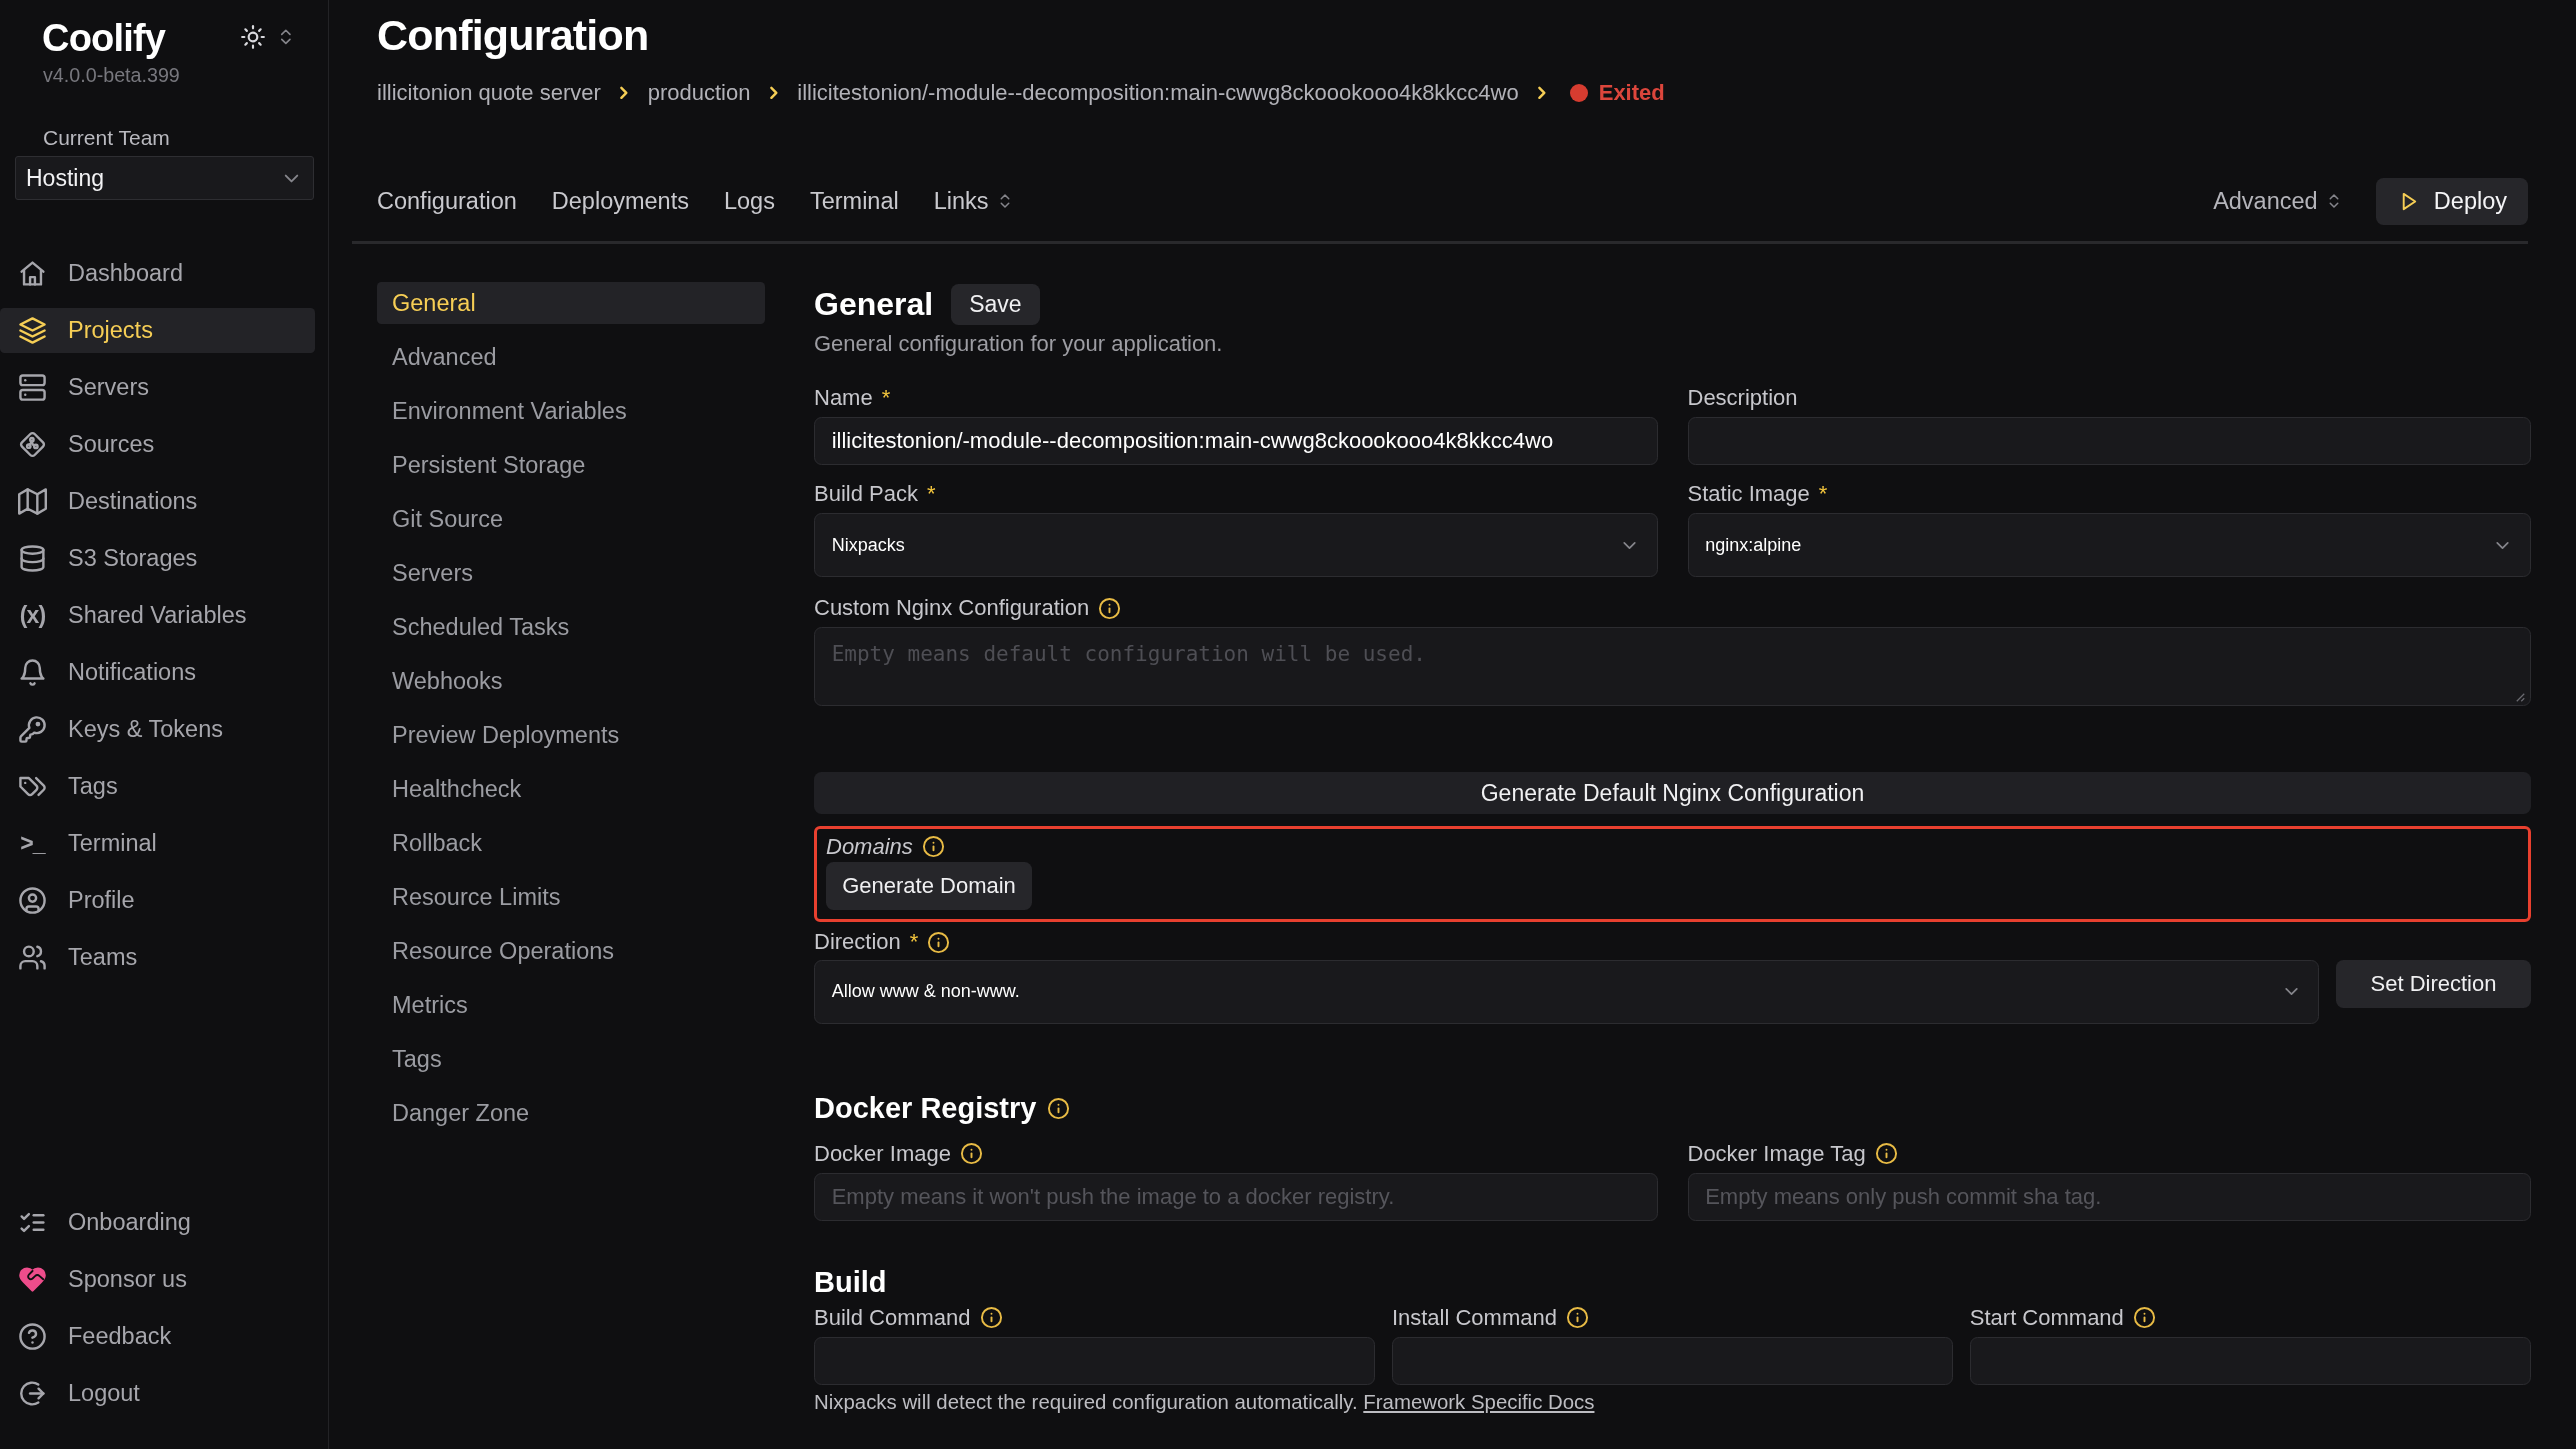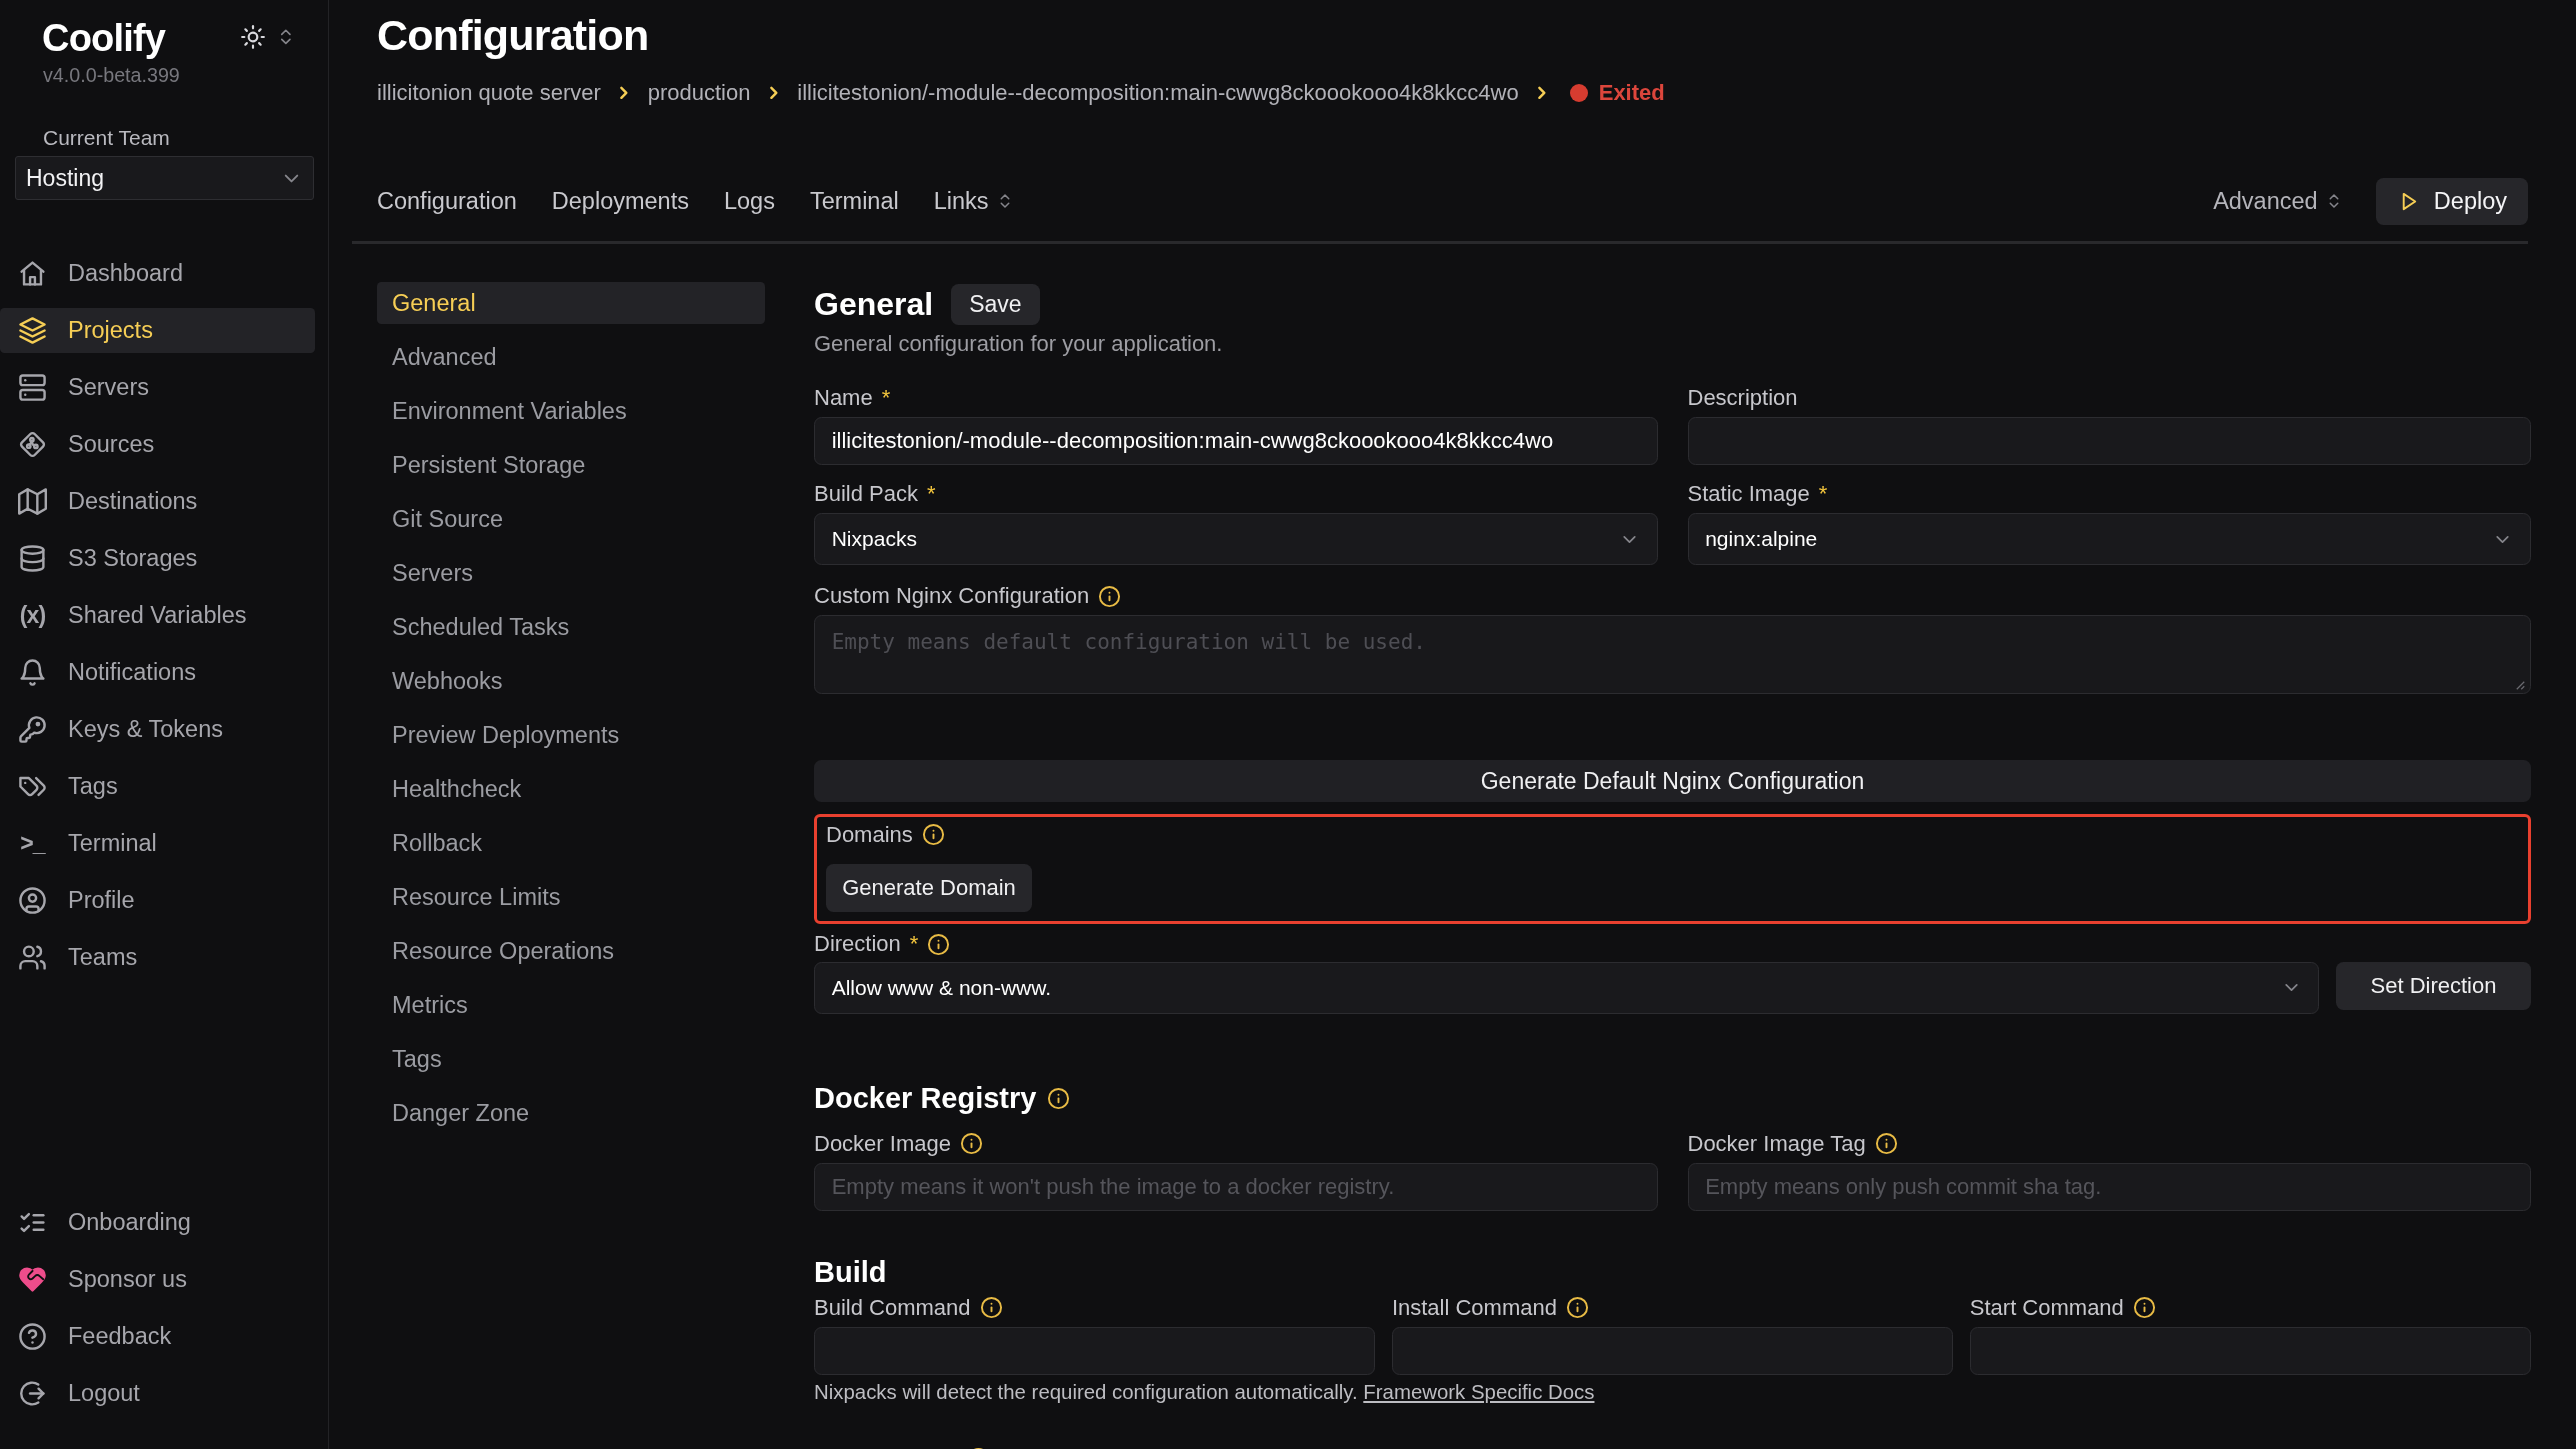--- a/index.html
+++ b/index.html
@@ -79,22 +79,22 @@
   .grid2 { display: grid; grid-template-columns: 1fr 1fr; gap: 0 30px; margin-bottom: 16.7px; }
   .grid3 { display: grid; grid-template-columns: 1fr 1fr 1fr; gap: 0 16.7px; margin-bottom: 6px; }
   .lbl { font-size: 22px; color: #c7c7cc; display: flex; align-items: center; gap: 9px; height: 26px; margin-bottom: 6px; }
   .req { color: #f3c53d; }
   .inp {
     width: 100%; height: 48px; background: #19191c; border: 1.5px solid #2c2c30; border-radius: 7.6px;
     padding: 0 16.7px; font-size: 22px; color: #ffffff; font-family: inherit; outline: none;
   }
   .inp::placeholder { color: #55555b; }
   .sel {
-    width: 100%; height: 52px; background: #19191c; border: 1.5px solid #2c2c30; border-radius: 7.6px;
-    padding: 0 16.7px; font-size: 21px; color: #ffffff; display: flex; align-items: center; cursor: pointer;
+    width: 100%; height: 64px; background: #19191c; border: 1.5px solid #2c2c30; border-radius: 7.6px;
+    padding: 0 16.7px; font-size: 18px; color: #ffffff; display: flex; align-items: center; cursor: pointer;
   }
   .sel .chev { margin-left: auto; color: #85858b; }
 
   .ta-wrap { position: relative; margin-bottom: 15px; }
   .ta {
     width: 100%; height: 79px; background: #18181b; border: 1.5px solid #2c2c30; border-radius: 7.6px;
     padding: 13.6px 16.7px; font-size: 21px; color: #ffffff; font-family: "DejaVu Sans Mono", monospace; resize: none; outline: none;
   }
   .ta::placeholder { color: #4e4e54; }
   .ta-grip { position: absolute; right: 6px; bottom: 7.6px; color: #6a6a70; }
@@ -476,21 +476,21 @@
           <svg width="12" height="12" viewBox="0 0 16 16" fill="none" stroke="currentColor" stroke-width="1.6">
             <line x1="15" y1="5" x2="5" y2="15"></line>
             <line x1="15" y1="11" x2="11" y2="15"></line>
           </svg>
         </span>
     </div>
 
     <button class="btn wide-btn">Generate Default Nginx Configuration</button>
 
     <div class="domains-box">
-      <div class="lbl" style="margin-bottom:16px;">
+      <div class="lbl" style="margin-bottom:2px;font-style:italic;">
         <span>Domains</span>
         <svg class="info-svg" viewBox="0 0 24 24" fill="none" stroke="#e8bb45" stroke-width="2" stroke-linecap="round" stroke-linejoin="round">
             <circle cx="12" cy="12" r="10"></circle>
             <line x1="12" y1="16" x2="12" y2="12"></line>
             <line x1="12" y1="8" x2="12.01" y2="8"></line>
           </svg>
       </div>
       <div class="domains-row">
         <button class="btn gen-domain-btn">Generate Domain</button>
       </div>

